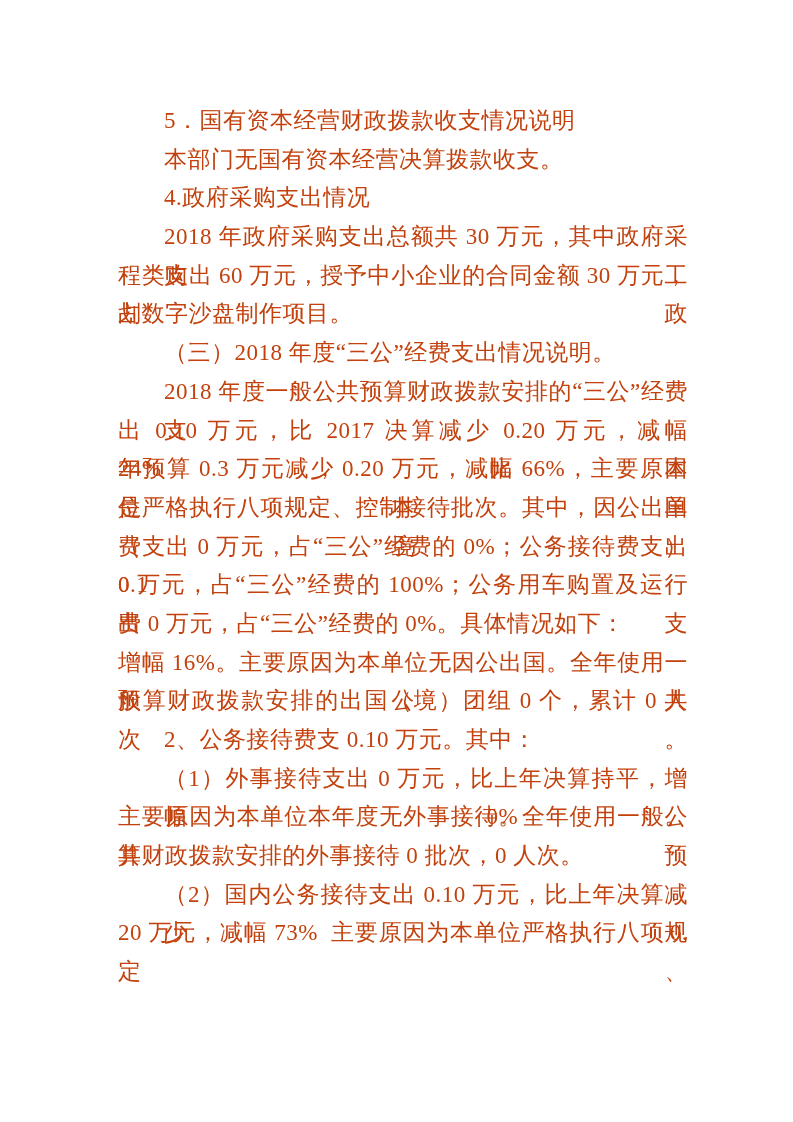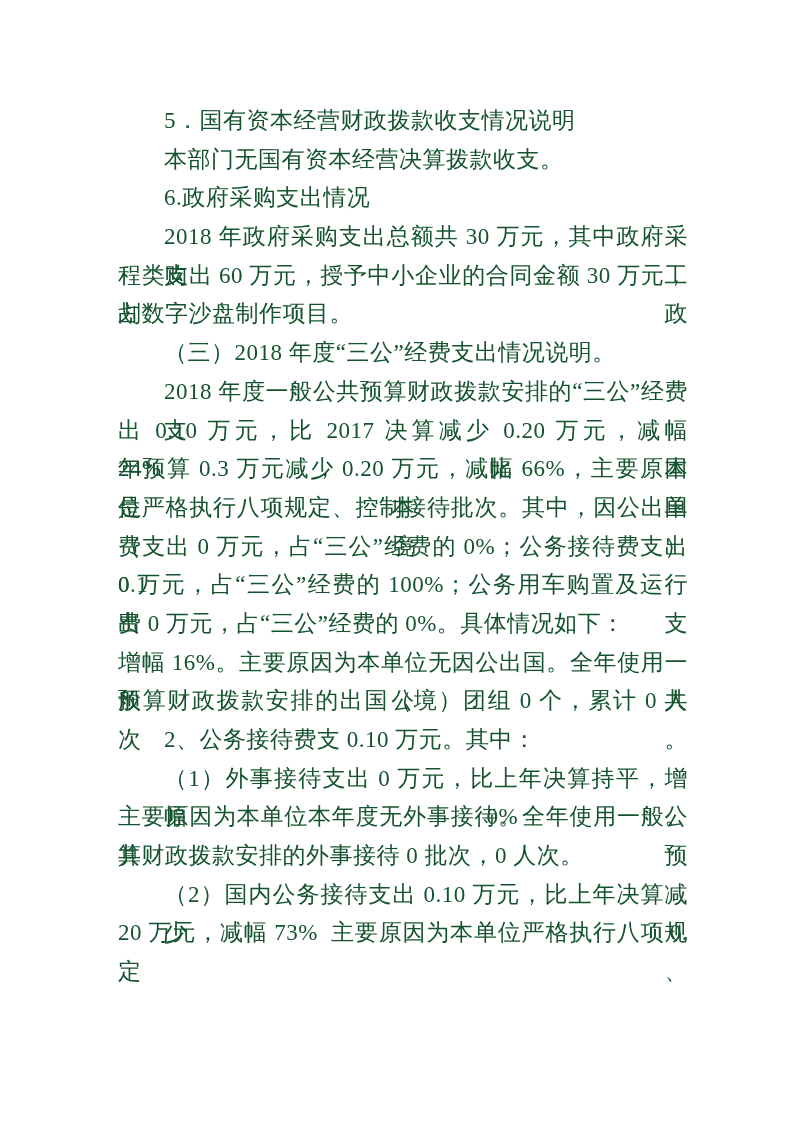--- a/index.html
+++ b/index.html
@@ -35,24 +35,24 @@
   }
   .line.justify {
     text-align: justify;
     text-align-last: justify;
   }
 </style>
 </head>
 <body>
 
 <div class="page">
-  <div class="text-block" style="color: #14532d;">
+  <div class="text-block" style="color: #c2410c;">
       <div class="line indent">5．国有资本经营财政拨款收支情况说明</div>
       <div class="line indent">本部门无国有资本经营决算拨款收支。</div>
-      <div class="line indent">6.政府采购支出情况</div>
+      <div class="line indent">4.政府采购支出情况</div>
       <div class="line indent justify">2018 年政府采购支出总额共 30 万元，其中政府采购工</div>
       <div class="line justify">程类支出 60 万元，授予中小企业的合同金额 30 万元，占政</div>
       <div class="line">划数字沙盘制作项目。</div>
       <div class="line indent">（三）2018 年度“三公”经费支出情况说明。</div>
       <div class="line indent justify">2018 年度一般公共预算财政拨款安排的“三公”经费支</div>
       <div class="line justify">出 0.10 万元，比 2017 决算减少 0.20 万元，减幅 24%，比本</div>
       <div class="line justify">年预算 0.3 万元减少 0.20 万元，减幅 66%，主要原因是本单</div>
       <div class="line justify">位严格执行八项规定、控制接待批次。其中，因公出国（境）</div>
       <div class="line justify">费支出 0 万元，占“三公”经费的 0%；公务接待费支出 0.1</div>
       <div class="line justify">0 万元，占“三公”经费的 100%；公务用车购置及运行费支</div>

